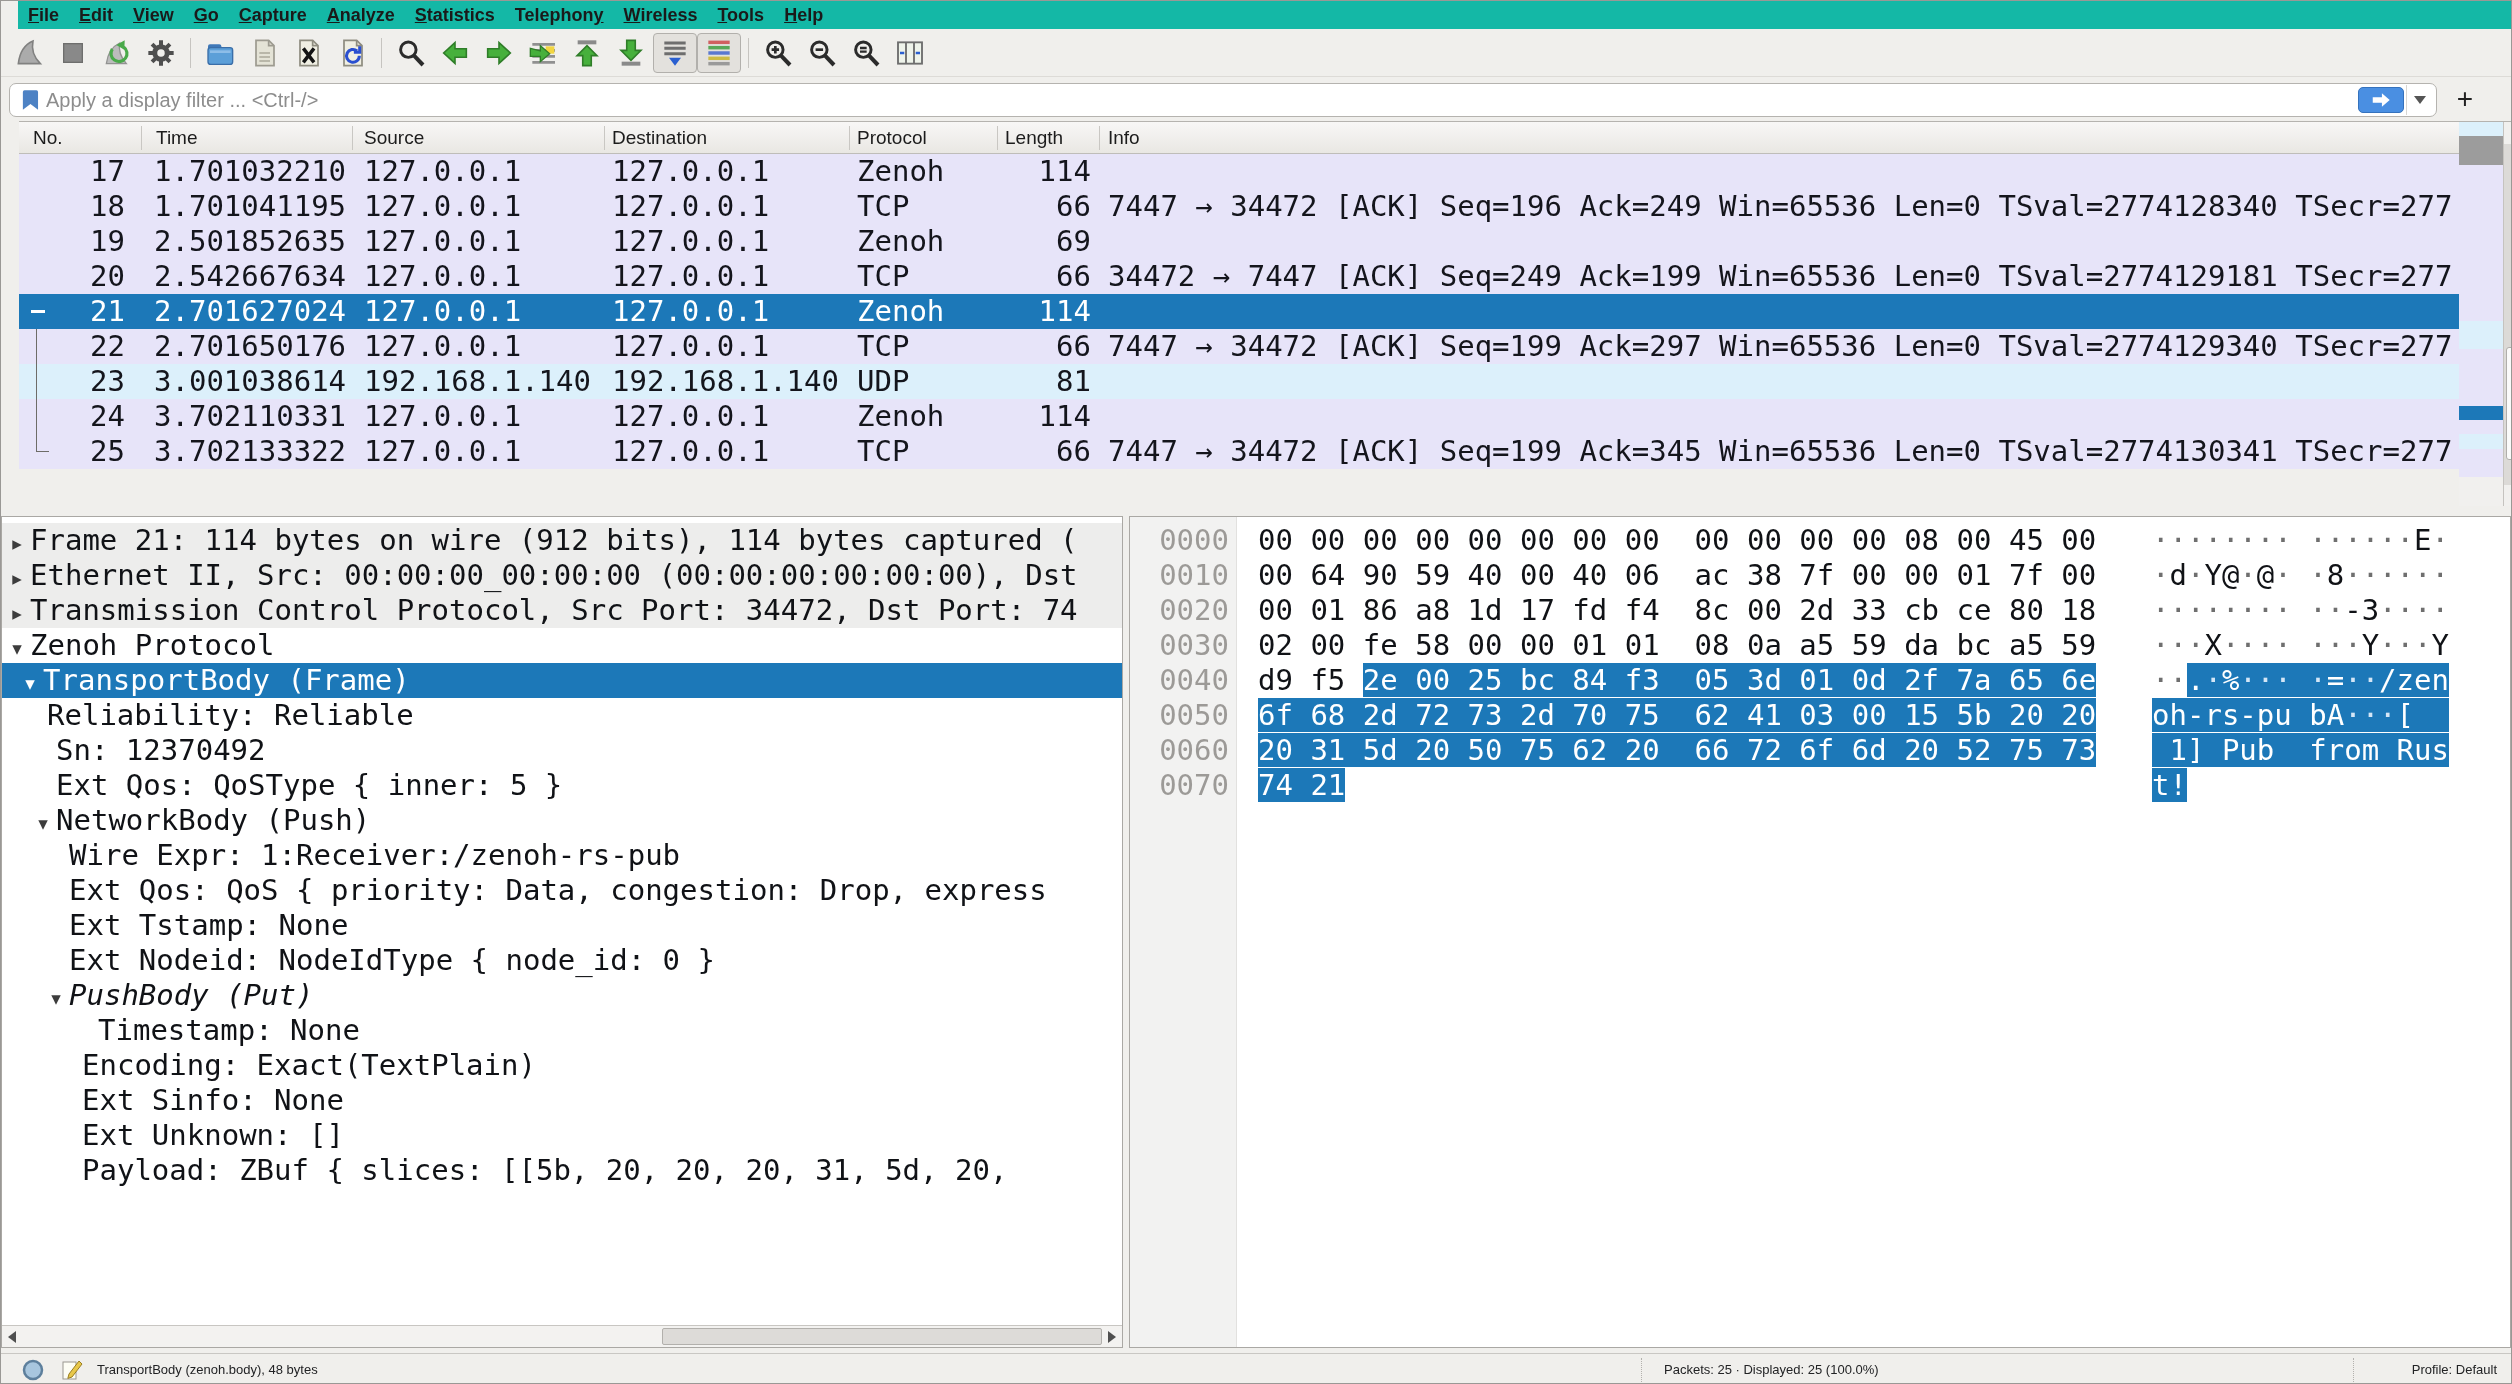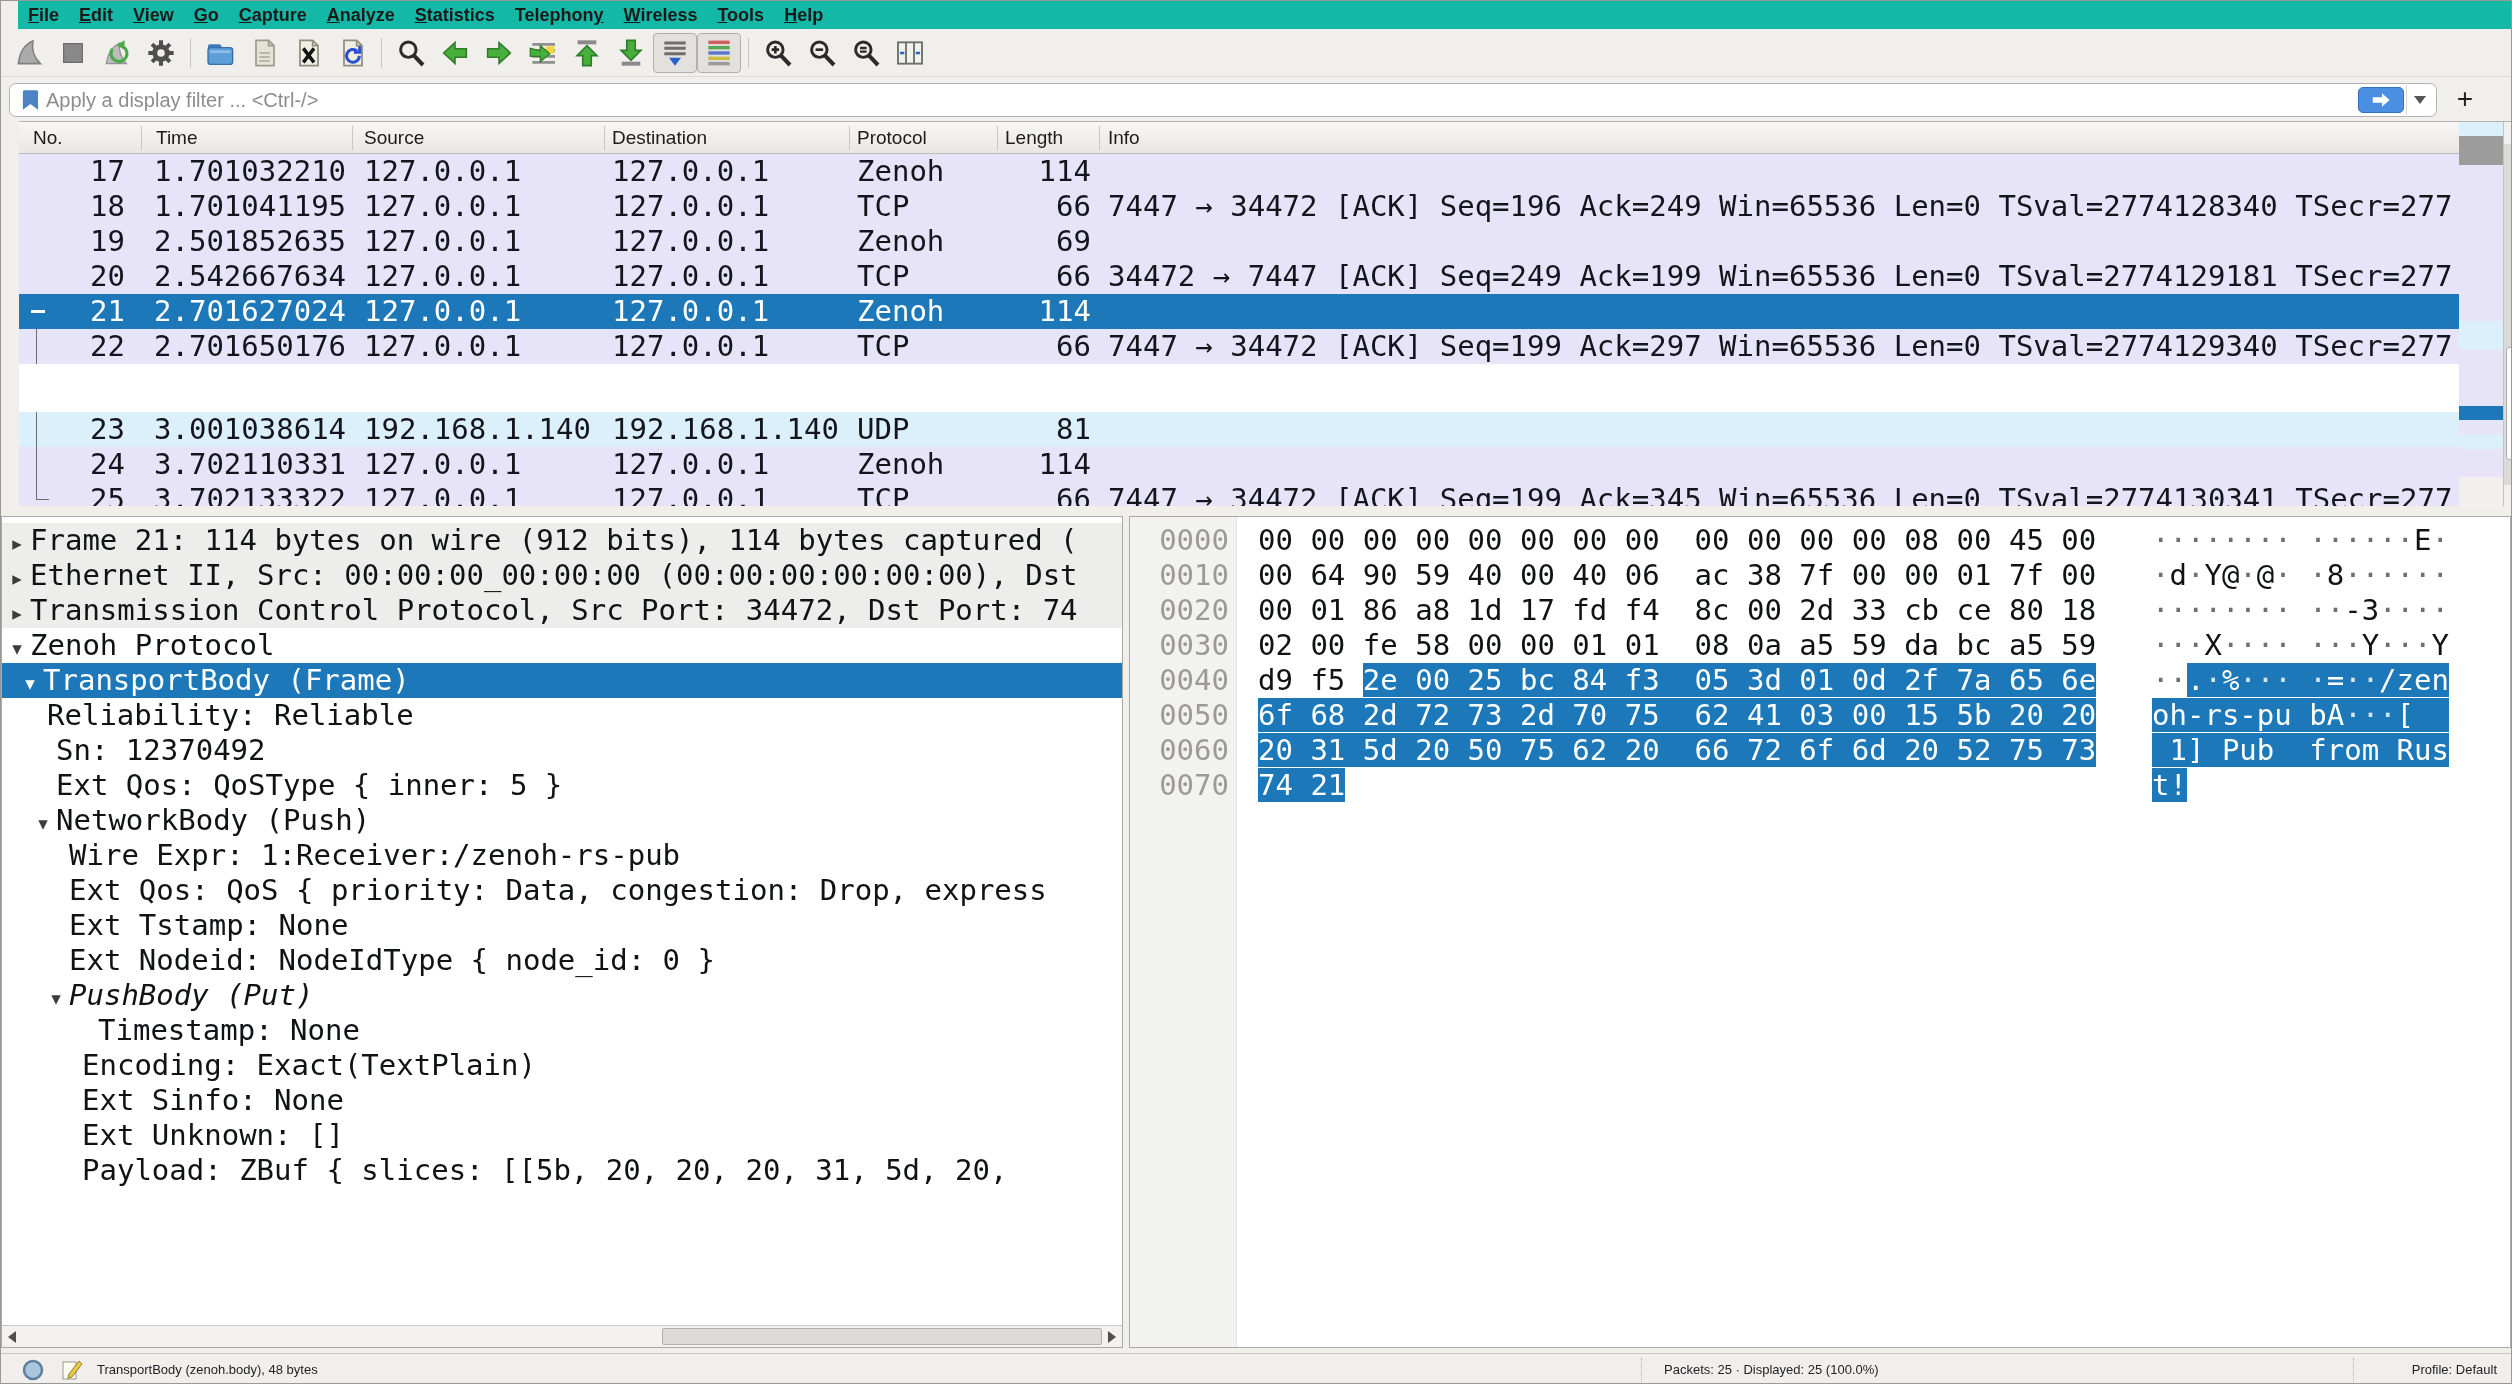--- a/index.html
+++ b/index.html
@@ -33,21 +33,21 @@
   #filter-add { position:absolute; right:26px; top:5px; width:40px; height:34px; font-size:28px; color:#222; text-align:center; line-height:32px; }
 
   
   #packetlist { position:absolute; left:18px; top:120px; width:100%; height:330px; background:#ffffff; border-top:1px solid #b5b3af; }
   #pl-header { position:absolute; left:0; top:0; width:2440px; height:32px; background:linear-gradient(#f8f7f6,#e9e7e3); border-bottom:1px solid #bfbdb9; }
   .pl-h-label { position:absolute; top:0; font-size:19px; line-height:31px; color:#1c1c1c; white-space:pre; }
   .pl-h-sep { position:absolute; top:4px; width:1px; height:24px; background:#c9c7c3; }
   #pl-rows { position:absolute; left:0; top:32px; width:2440px; height:353px; overflow:hidden; font-family:"DejaVu Sans Mono",monospace; font-size:29px; }
   .pk-row { position:relative; width:100%; height:35px; line-height:35px; white-space:pre; color:#14151c; }
   .pk-row.lavender { background:#e7e4f9; }
-  .pk-row.lightblue { background:#dcf0fb;margin-top:48px; }
+  .pk-row.lightblue { background:#dcf0fb; }
   .pk-row.selected { background:#1c78b8; color:#ffffff; }
   .pk-cell { position:absolute; top:0; overflow:hidden; }
   .c-no { left:0; width:106px; text-align:right; }
   .c-time { left:135px; width:200px; }
   .c-src { left:345px; width:245px; }
   .c-dst { left:593px; width:242px; }
   .c-proto { left:838px; width:140px; }
   .c-len { left:960px; width:112px; text-align:right; }
   .c-info { left:1089px; width:1351px; }
   .mark-line { position:absolute; left:17px; top:0; width:1px; height:35px; background:#6e6c68; }

